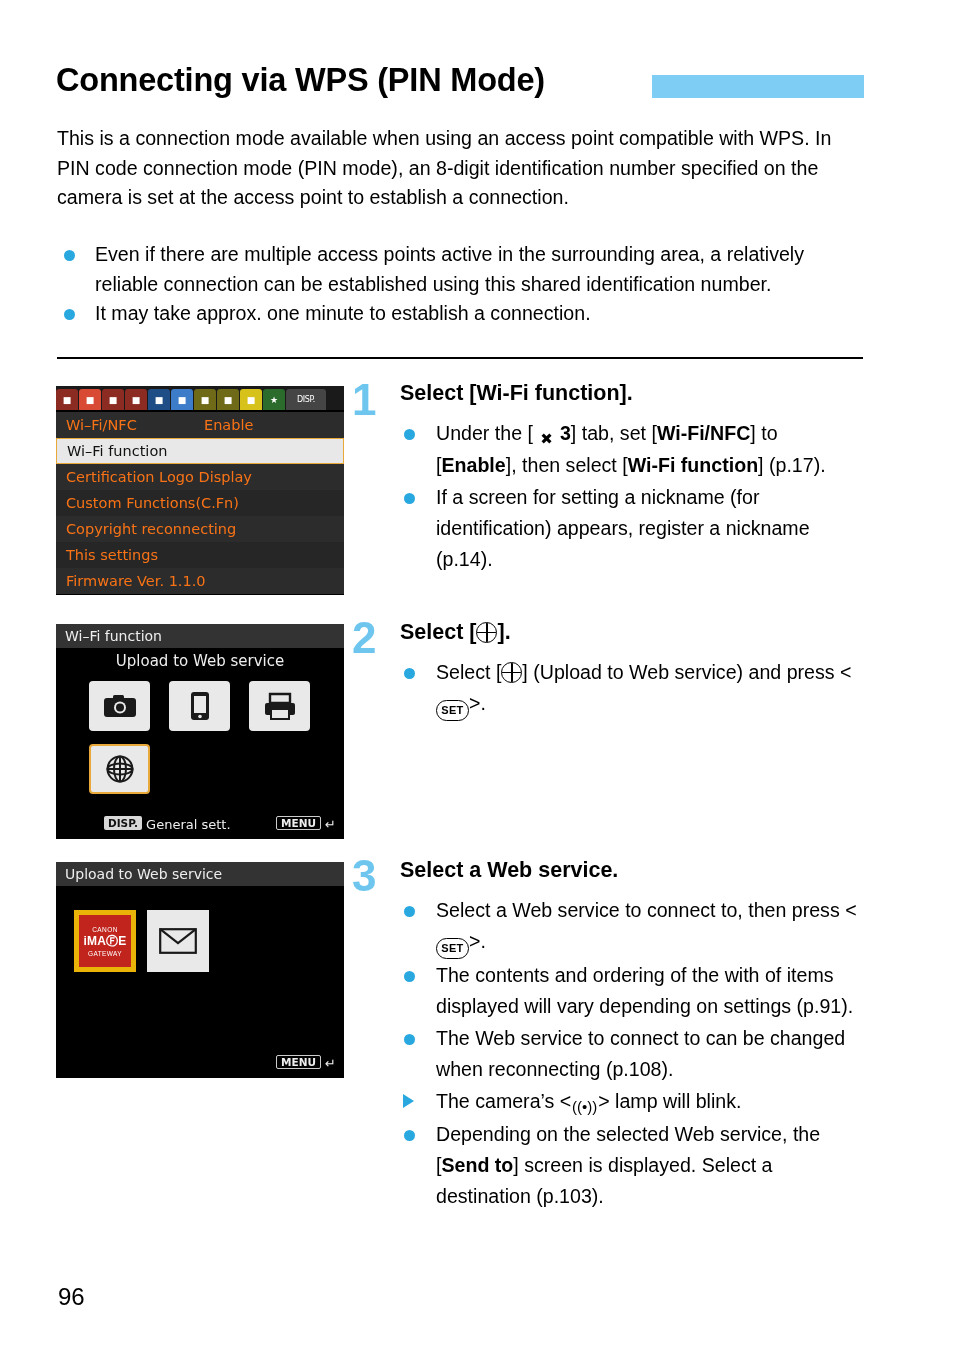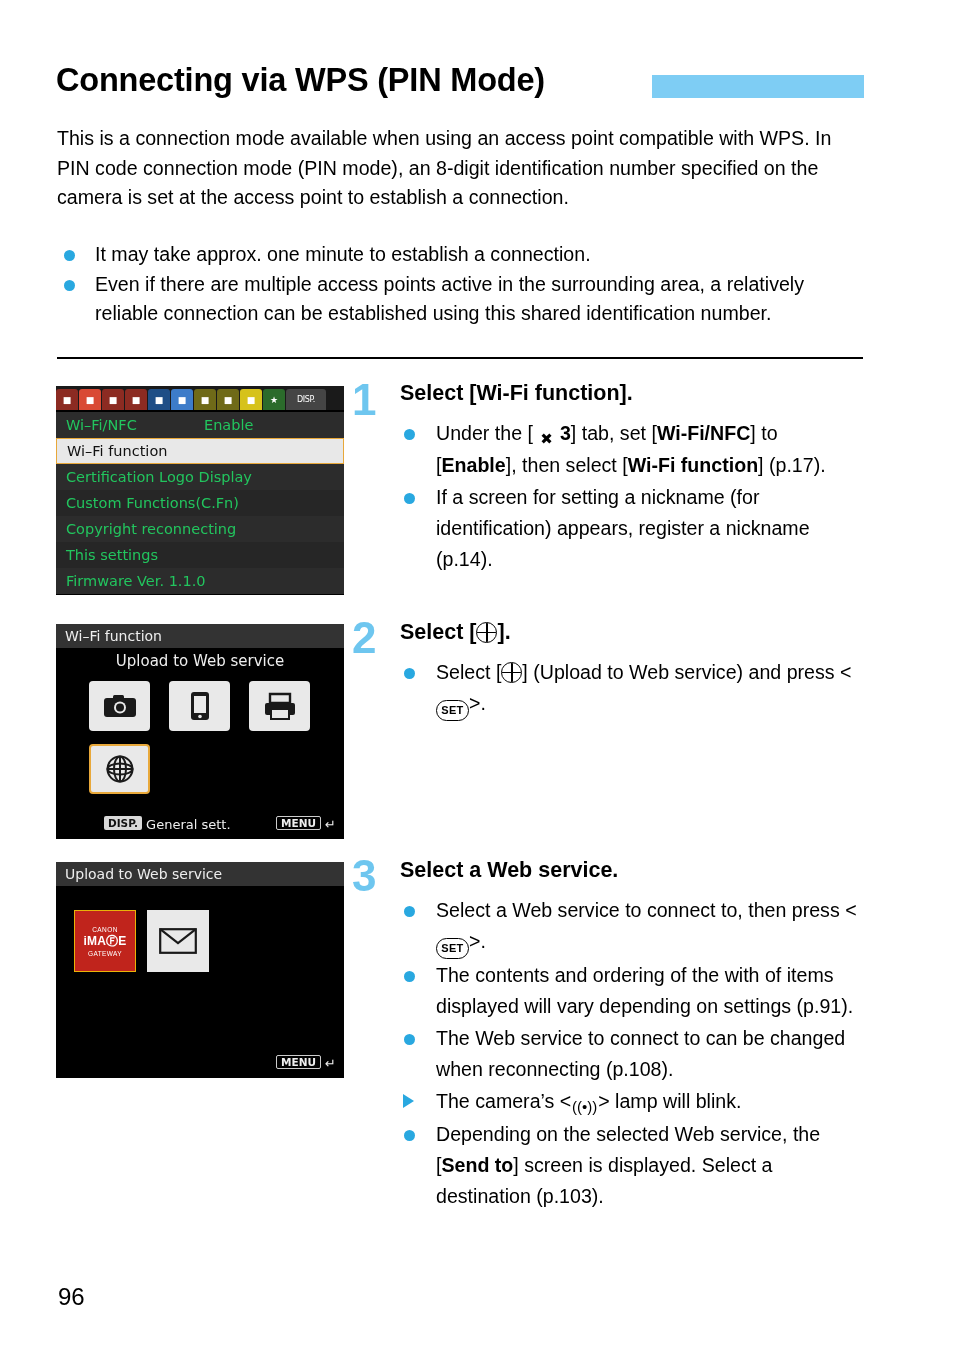--- a/index.html
+++ b/index.html
@@ -221,21 +221,21 @@
     letter-spacing: -0.3px;
   }
 
   .menu-row {
     position: absolute;
     left: 0;
     width: 100%;
     height: 25.5px;
     display: flex;
     align-items: center;
-    color: #22c55e;
+    color: #f97316;
     font-size: 14.5px;
     font-family: "DejaVu Sans", sans-serif;
     padding-left: 10px;
     background: #2c2c2c;
   }
   .menu-row.alt { background: #262626; }
   .menu-row .val {
     position: absolute;
     left: 148px;
   }
@@ -317,21 +317,21 @@
     font-size: 14px;
     font-family: "DejaVu Sans", sans-serif;
     display: flex; align-items: center;
     padding-left: 9px;
   }
   .cig-tile {
     position: absolute;
     left: 18px; top: 48px;
     width: 62px; height: 62px;
     background: #c0241c;
-    border: 1px solid #eab308;
+    border: 5px solid #eab308;
     display: flex;
     flex-direction: column;
     align-items: center;
     justify-content: center;
     color: #fff;
   }
   .cig-tile .t1 { font-size: 6.5px; letter-spacing: 0.4px; }
   .cig-tile .t2 { font-size: 12px; font-weight: bold; letter-spacing: 0.2px; }
   .cig-tile .t3 { font-size: 6.5px; letter-spacing: 0.4px; }
   .mail-tile {
@@ -356,27 +356,27 @@
 <div class="page">
 
   <div class="title-row">
     <div class="title-text">Connecting via WPS (PIN Mode)</div>
     <div class="title-bar"></div>
   </div>
 
   <div class="intro">This is a connection mode available when using an access point compatible with WPS. In PIN code connection mode (PIN mode), an 8-digit identification number specified on the camera is set at the access point to establish a connection.</div>
 
   <div class="bullet-list">
+    <div class="b-item">
+      <span class="dot"></span>
+      <span>Even if there are multiple access points active in the surrounding area, a relatively reliable connection can be established using this shared identification number.</span>
+    </div>
     <div class="b-item" style="margin-top:0px;">
       <span class="dot"></span>
       <span>It may take approx. one minute to establish a connection.</span>
-    </div>
-    <div class="b-item">
-      <span class="dot"></span>
-      <span>Even if there are multiple access points active in the surrounding area, a relatively reliable connection can be established using this shared identification number.</span>
     </div>
   </div>
 
   <div class="hr"></div>
 
   <div class="step-num" style="left:352px; top:378px;">1</div>
   <div class="step-head" style="left:400px; top:381px;">Select [Wi-Fi function].</div>
   <div class="step-body" style="left:400px; top:418px;">
     <div class="row">
       <span class="dot"></span>

